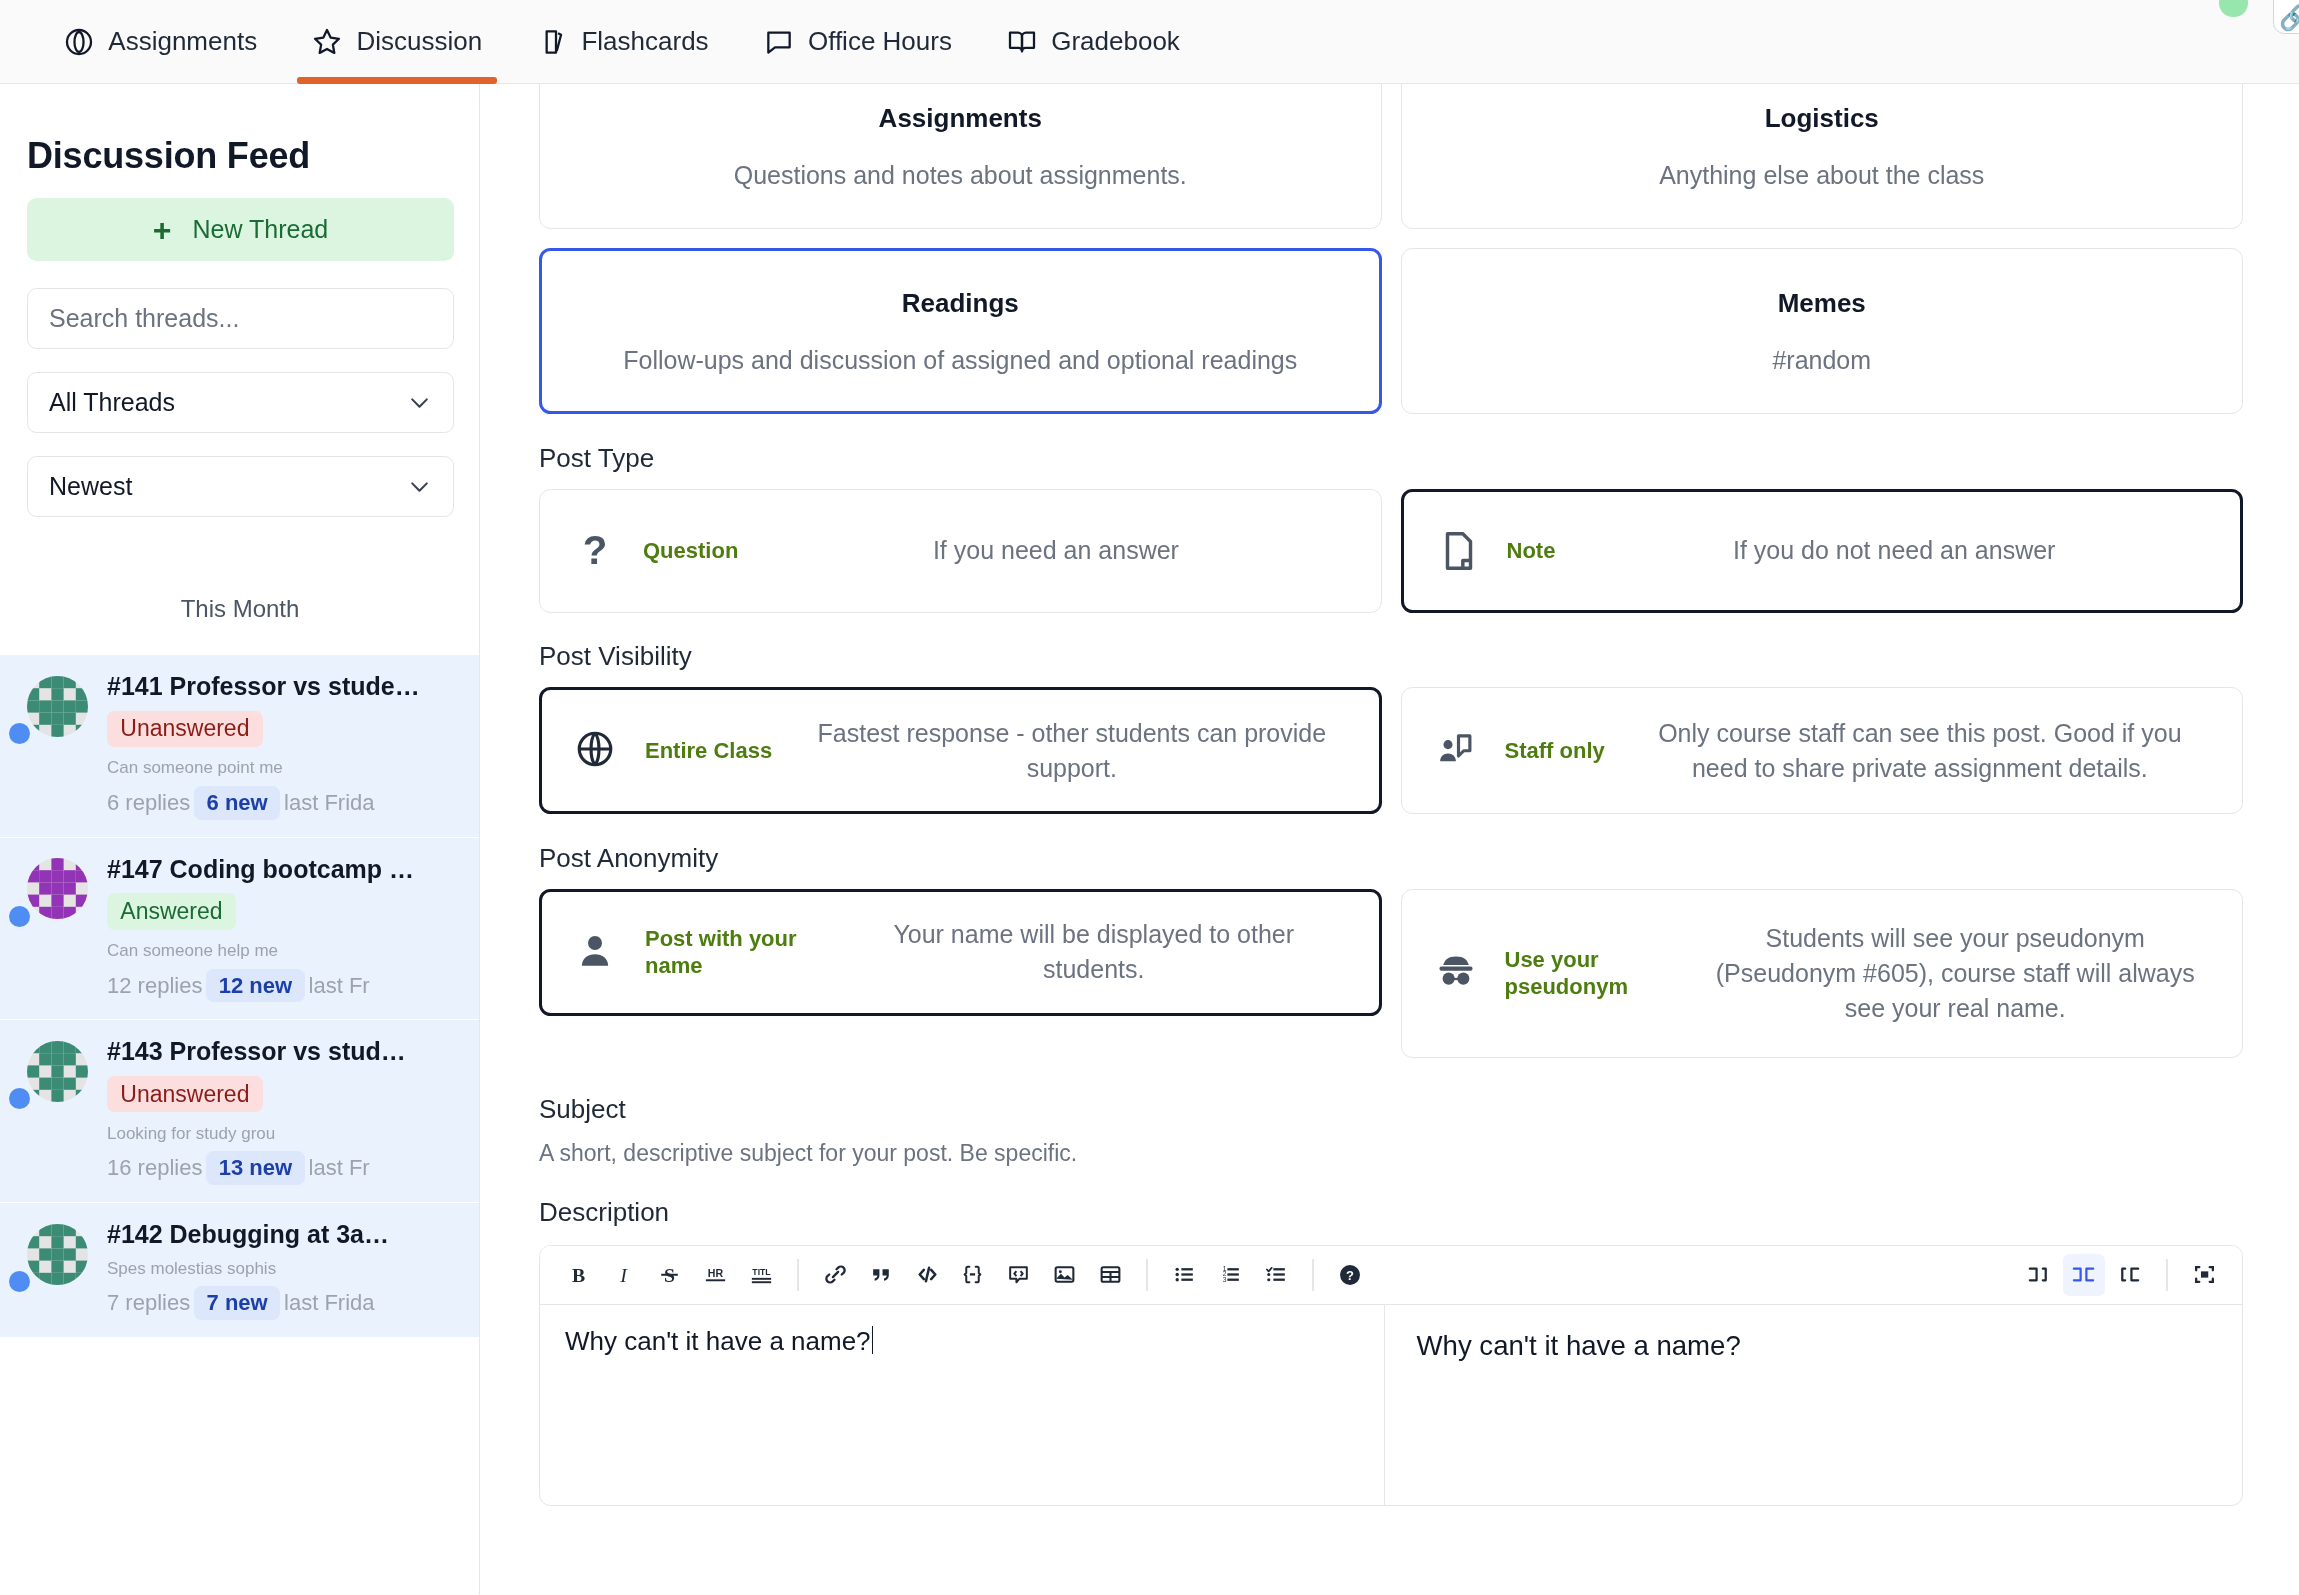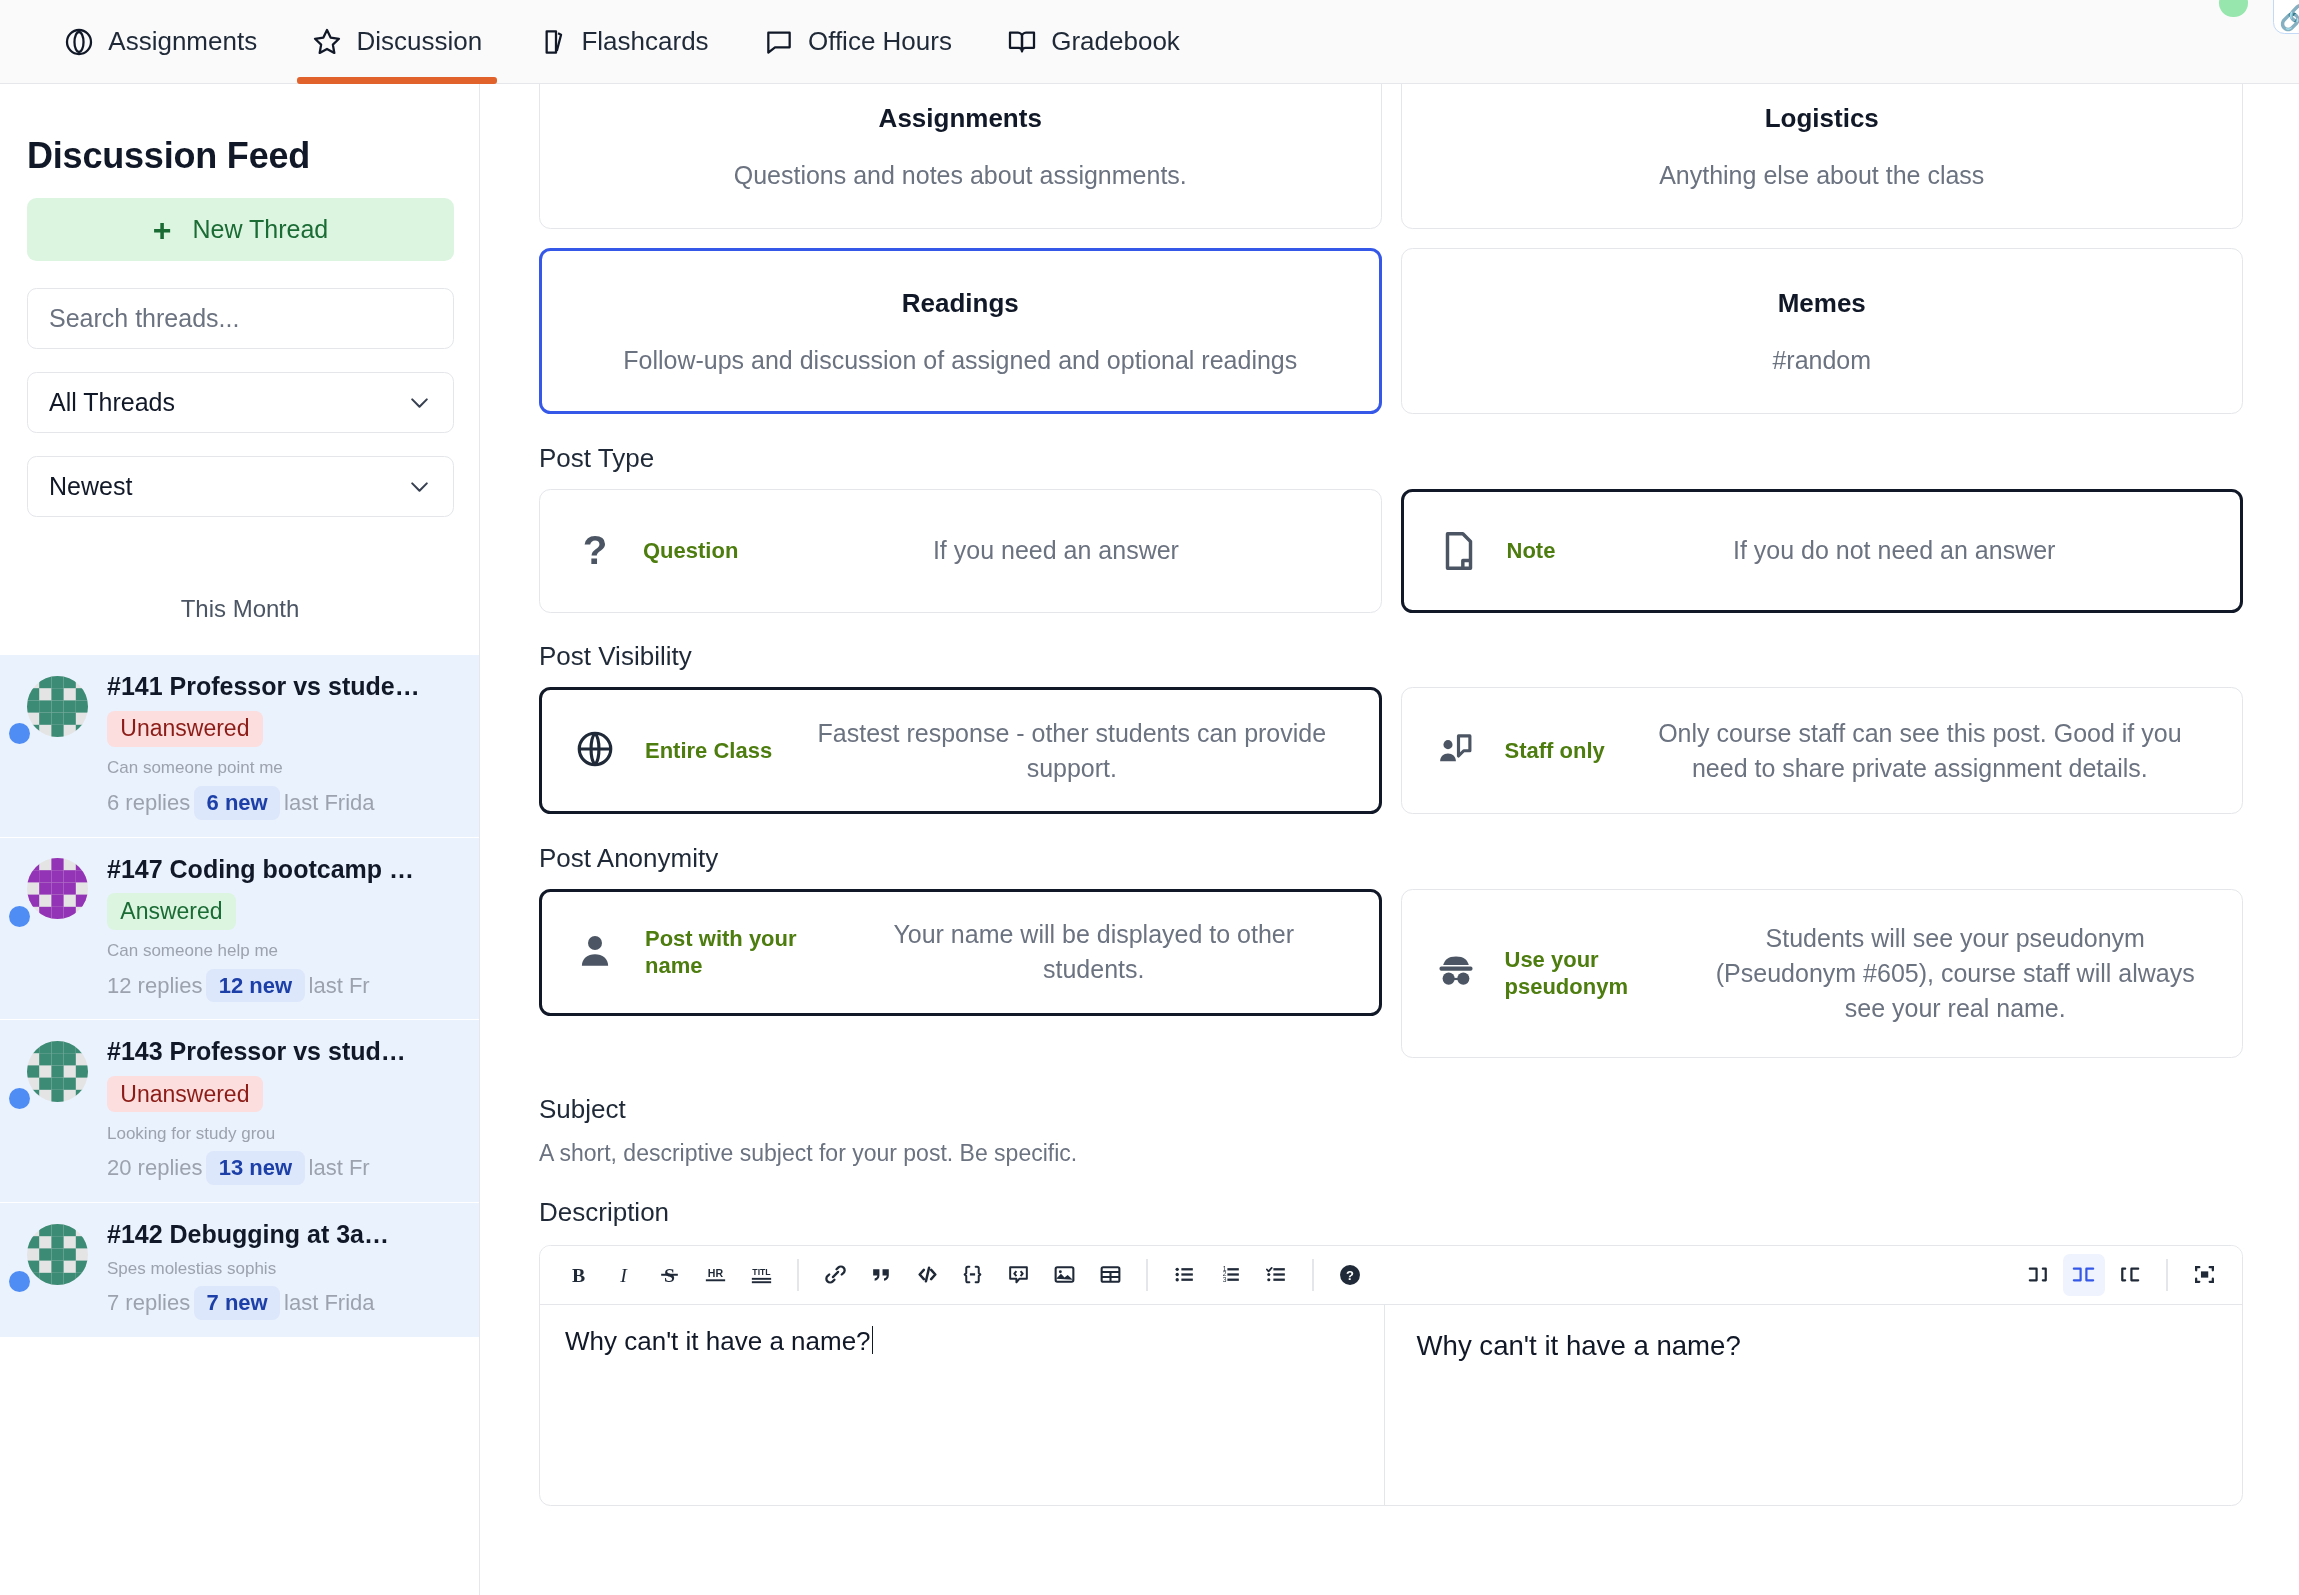--- a/index.html
+++ b/index.html
@@ -382,21 +382,21 @@
               <rect x="2" y="2" width="1" height="1" fill="#3c8b75"></rect>
               <rect x="4" y="2" width="1" height="1" fill="#3c8b75"></rect>
               <rect x="1" y="3" width="1" height="1" fill="#3c8b75"></rect>
               <rect x="2" y="3" width="1" height="1" fill="#3c8b75"></rect>
               <rect x="3" y="3" width="1" height="1" fill="#3c8b75"></rect>
               <rect x="0" y="4" width="1" height="1" fill="#3c8b75"></rect>
               <rect x="2" y="4" width="1" height="1" fill="#3c8b75"></rect>
               <rect x="4" y="4" width="1" height="1" fill="#3c8b75"></rect>
             </svg></div>
           <div class="t-body"><div class="t-title">#143 Professor vs stud…</div><div class="t-badge badge-unanswered">Unanswered</div><div class="t-snippet">Looking for study grou</div><div class="t-meta">
-              <span>20 replies</span>
+              <span>16 replies</span>
               <span class="new-pill">13 new</span>
               <span>last Fr</span>
             </div></div>
         </div>
         <div class="thread-item">
           <div class="unread-dot"></div>
           <div class="avatar"><svg viewBox="0 0 5 5" width="61" height="61">
               <rect width="5" height="5" fill="#e4e4e4"></rect>
               <rect x="1" y="0" width="1" height="1" fill="#3c8b75"></rect>
               <rect x="2" y="0" width="1" height="1" fill="#3c8b75"></rect>

